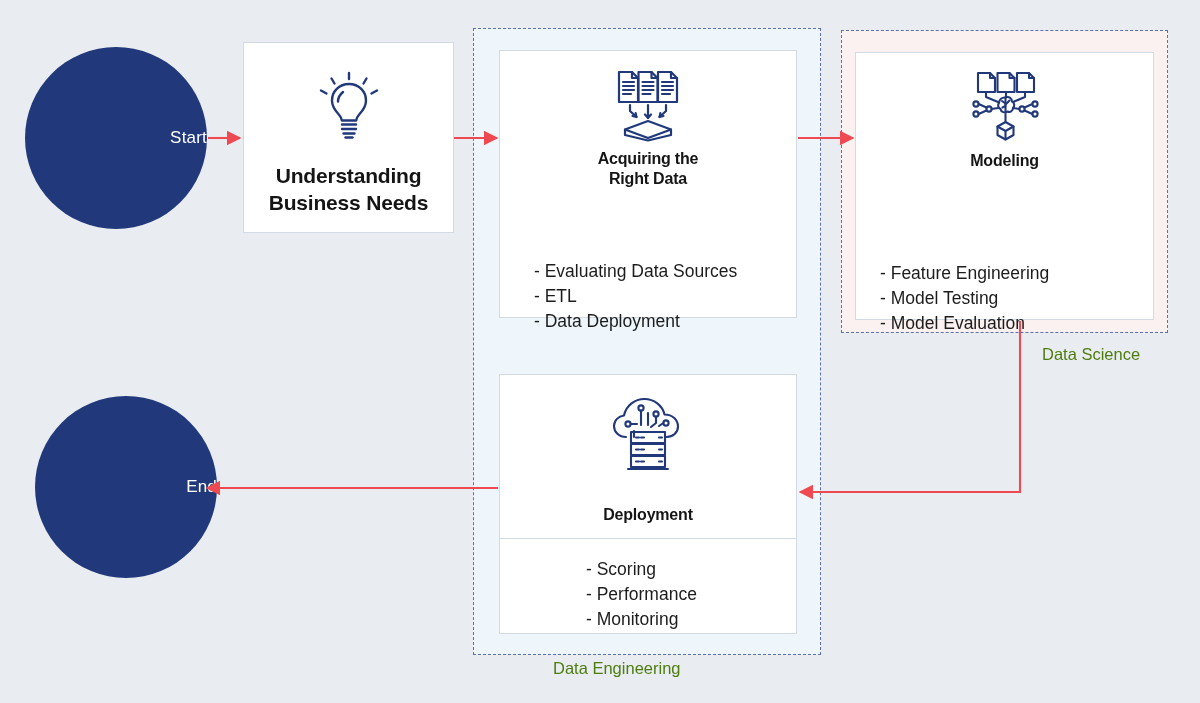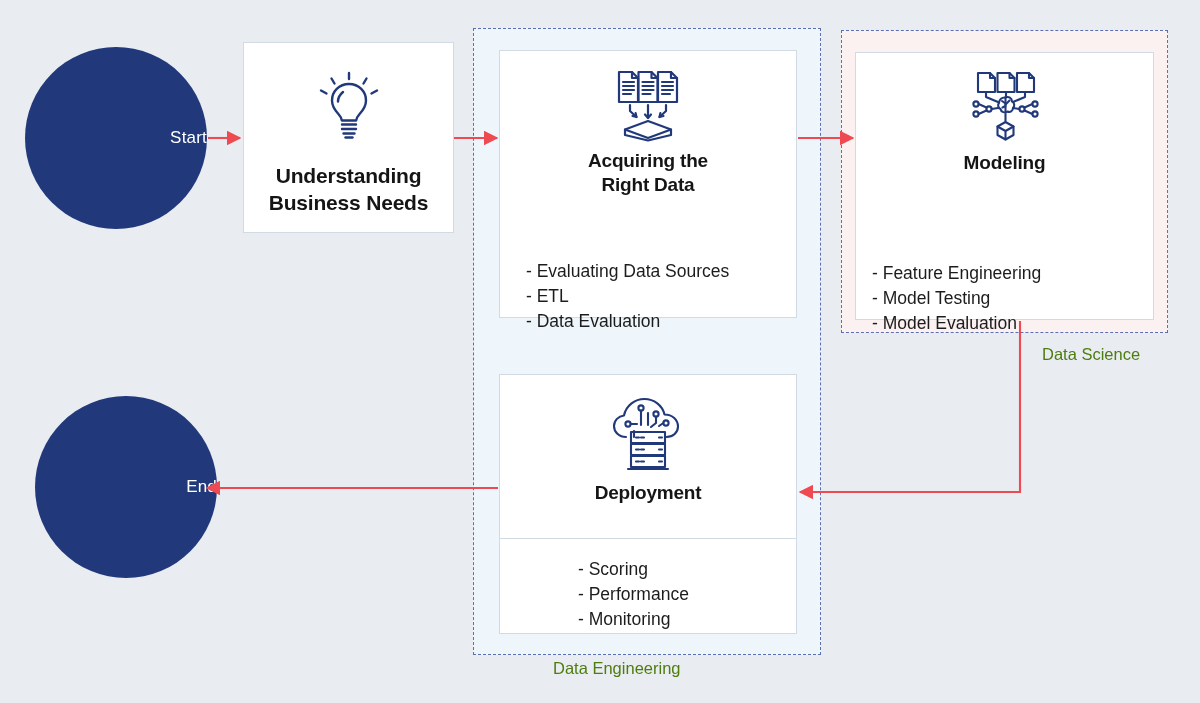--- a/index.html
+++ b/index.html
@@ -75,34 +75,34 @@
     flex: 0 0 auto;
     display: flex;
     flex-direction: column;
     align-items: center;
     justify-content: flex-start;
     padding-top: 18px;
   }
   #card-understanding .card-top { height: 100%; padding-top: 22px; }
   #card-acquiring  .card-top { height: 178px; }
   #card-modeling   .card-top { height: 178px; }
-  #card-deployment .card-top { height: 145px; }
+  #card-deployment .card-top { height: 145px; gap: 24px; }
 
   .card-icon {
     height: 74px;
     display: flex;
     align-items: center;
     justify-content: center;
     margin-bottom: 6px;
   }
   #card-deployment .card-icon { height: 86px; margin-bottom: 2px; }
   #card-understanding .card-icon { height: 84px; margin-bottom: 14px; }
 
   .card-title {
-    font-size: 19px;
+    font-size: 16px;
     font-weight: bold;
     color: #151515;
     text-align: center;
     line-height: 1.28;
     letter-spacing: -.2px;
   }
   #card-understanding .card-title { font-size: 21px; }
 
   .card-divider {
     height: 1px;
@@ -112,21 +112,21 @@
 
   .card-list {
     flex: 1 1 auto;
     padding: 12px 0 0 26px;
     font-size: 17.5px;
     color: #1c1c1c;
     line-height: 1.42;
   }
   #card-deployment .card-list { padding-left: 78px; padding-top: 18px; }
   #card-modeling  .card-list { padding-left: 16px; }
-  .card-list-item { white-space: nowrap; }
+  .card-list-item { white-space: nowrap; margin-left: 8px; }
 
   
   #connectors {
     position: absolute;
     left: 0; top: 0;
     width: 1200px; height: 703px;
     pointer-events: none;
   }
 </style>
 </head>
@@ -197,21 +197,21 @@
       </div>
       <div class="card-title">
         <div>Acquiring the</div>
         <div>Right Data</div>
       </div>
     </div>
     <div class="card-divider"></div>
     <div class="card-list">
       <div class="card-list-item">- Evaluating Data Sources</div>
       <div class="card-list-item">- ETL</div>
-      <div class="card-list-item">- Data Evaluation</div>
+      <div class="card-list-item">- Data Deployment</div>
     </div>
   </div>
 
   <div class="card" id="card-modeling">
     <div class="card-top">
       <div class="card-icon">
         <svg width="78" height="76" viewBox="0 0 78 76" fill="none" stroke="#21397b" stroke-width="2.1" stroke-linecap="round" stroke-linejoin="round">
 
           <path d="M12 3 L24 3 L29 8 L29 22 L12 22 Z"></path>
           <path d="M24 3 L24 8 L29 8"></path>

